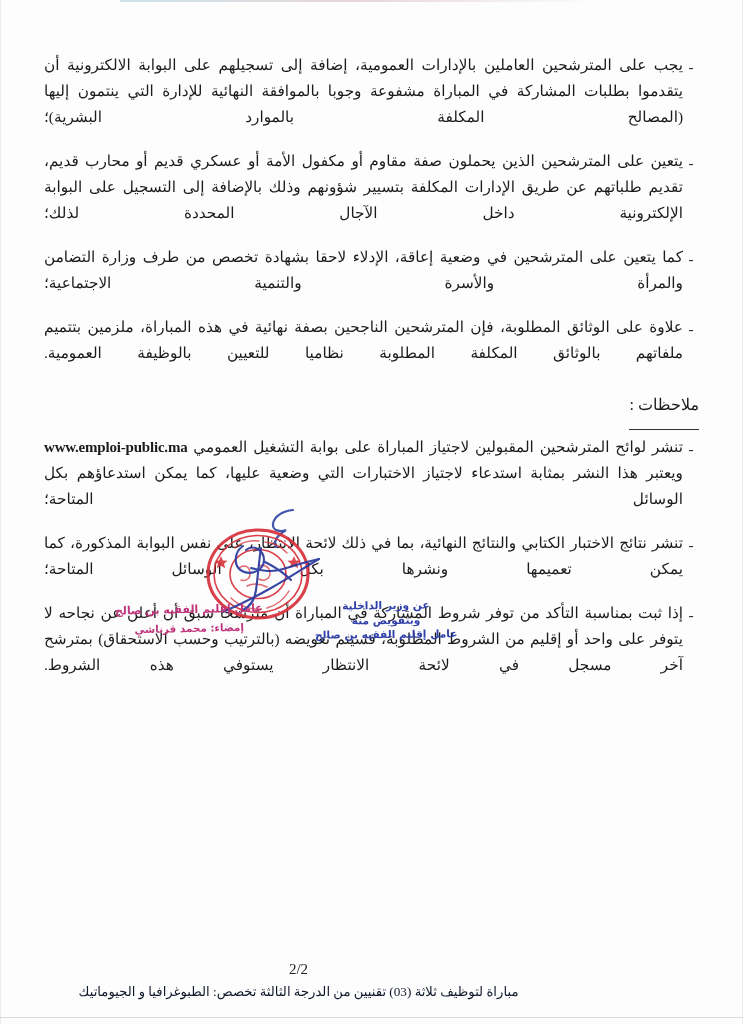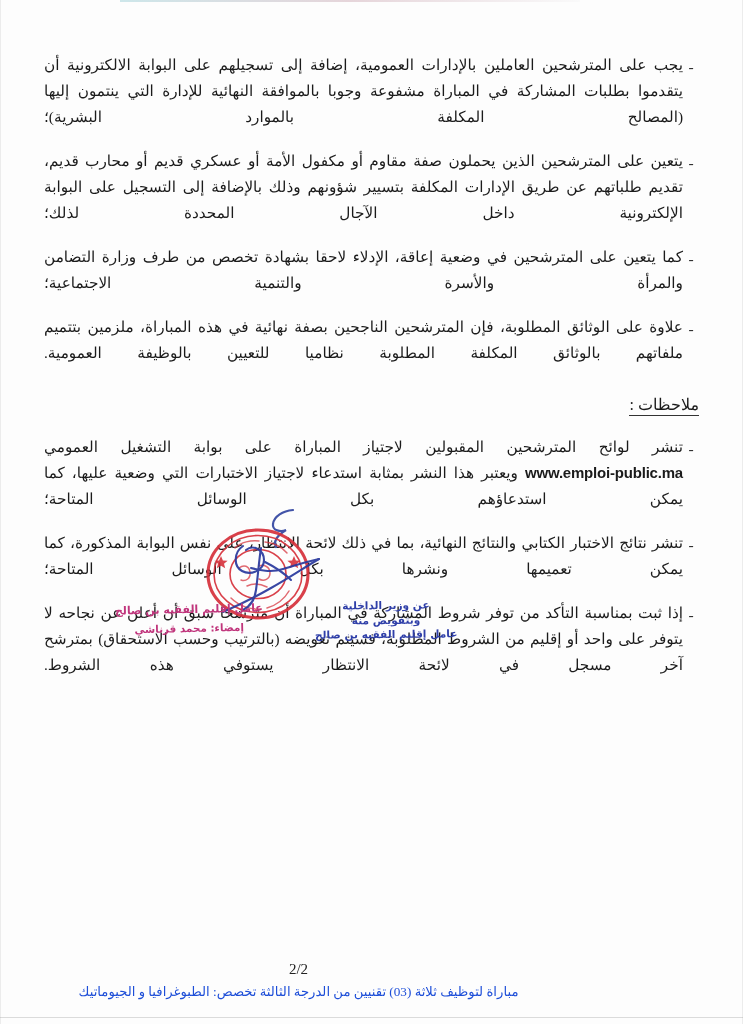--- a/index.html
+++ b/index.html
@@ -70,39 +70,39 @@
     flex: 1 1 auto;
     font-size: 15.3px;
     line-height: 26px;
     text-align: justify;
     text-align-last: justify;
     letter-spacing: 0px;
     word-spacing: 1px;
   }
 
   .url-strong {
-    font-family: Liberation Sans, sans-serif;
+    font-family: Liberation Serif, serif;
     font-weight: bold;
     direction: ltr;
     unicode-bidi: embed;
     display: inline-block;
     font-size: 15px;
     letter-spacing: -0.2px;
   }
 
   .notes-heading {
     margin-top: 26px;
     margin-bottom: 16px;
     text-align: right;
     font-size: 16px;
     line-height: 26px;
   }
   .notes-heading span.txt {
     border-bottom: 1.3px solid #333;
-    padding-bottom: 2px;
+    padding-bottom: 16px;
   }
 
   
   .sign-zone {
     position: absolute;
     top: 520px;
     right: 44px;
     left: 44px;
     height: 150px;
   }
@@ -167,21 +167,21 @@
   }
   .footer .pageno {
     font-family: "Liberation Serif", "DejaVu Serif", serif;
     font-size: 15px;
     color: #222;
     direction: ltr;
     margin-bottom: 4px;
   }
   .footer .caption {
     font-size: 13.2px;
-    color: #1d4ed8;
+    color: #0f172a;
     line-height: 20px;
   }
 </style>
 </head>
 <body>
 
 <div id="page">
 
   <div class="scan-edge-top"></div>
   <div class="scan-edge-left"></div>

